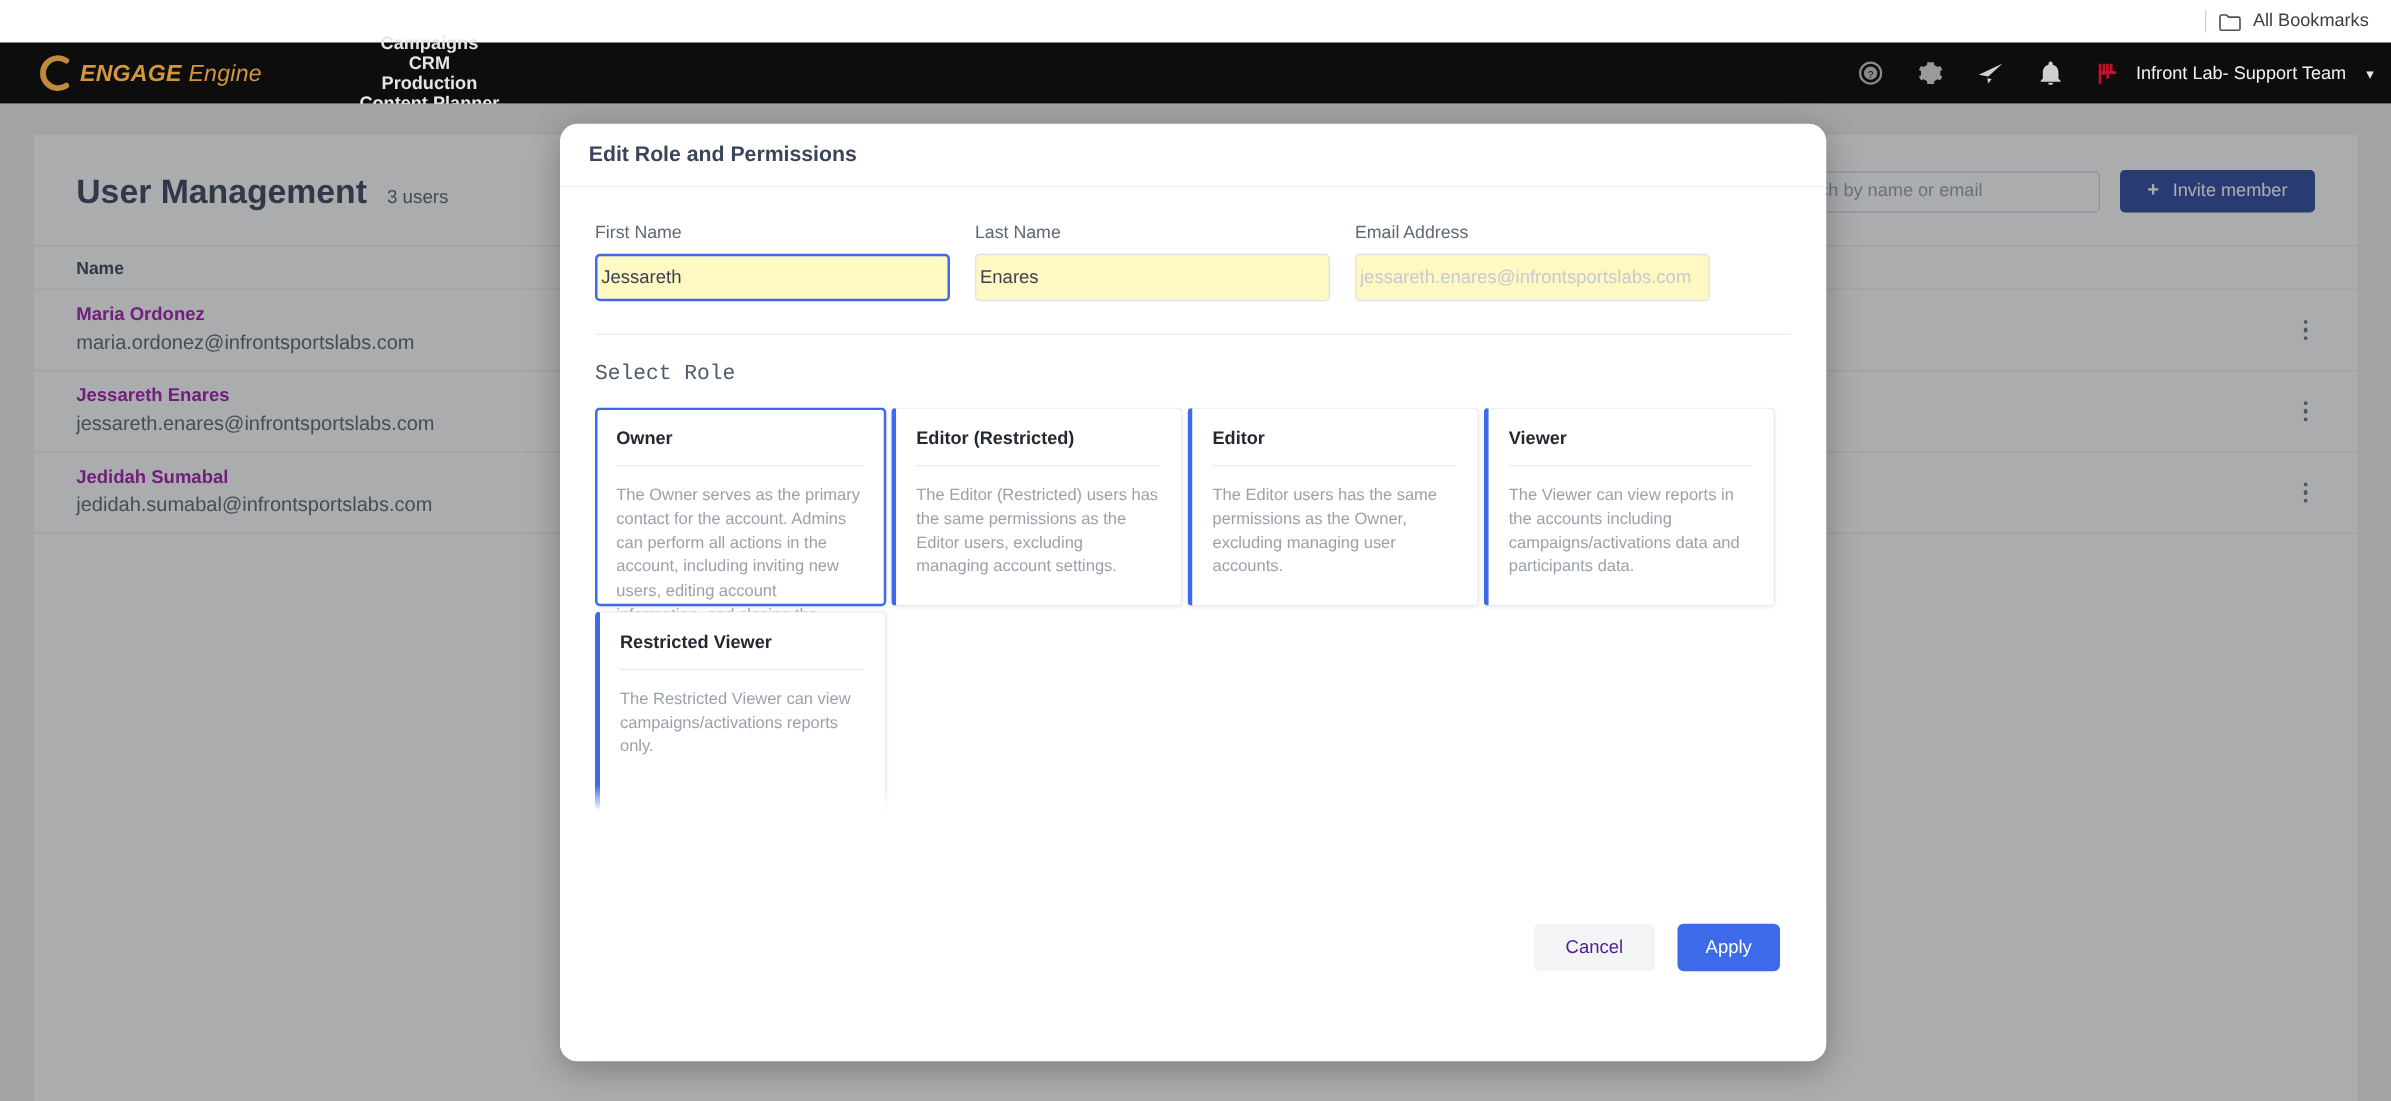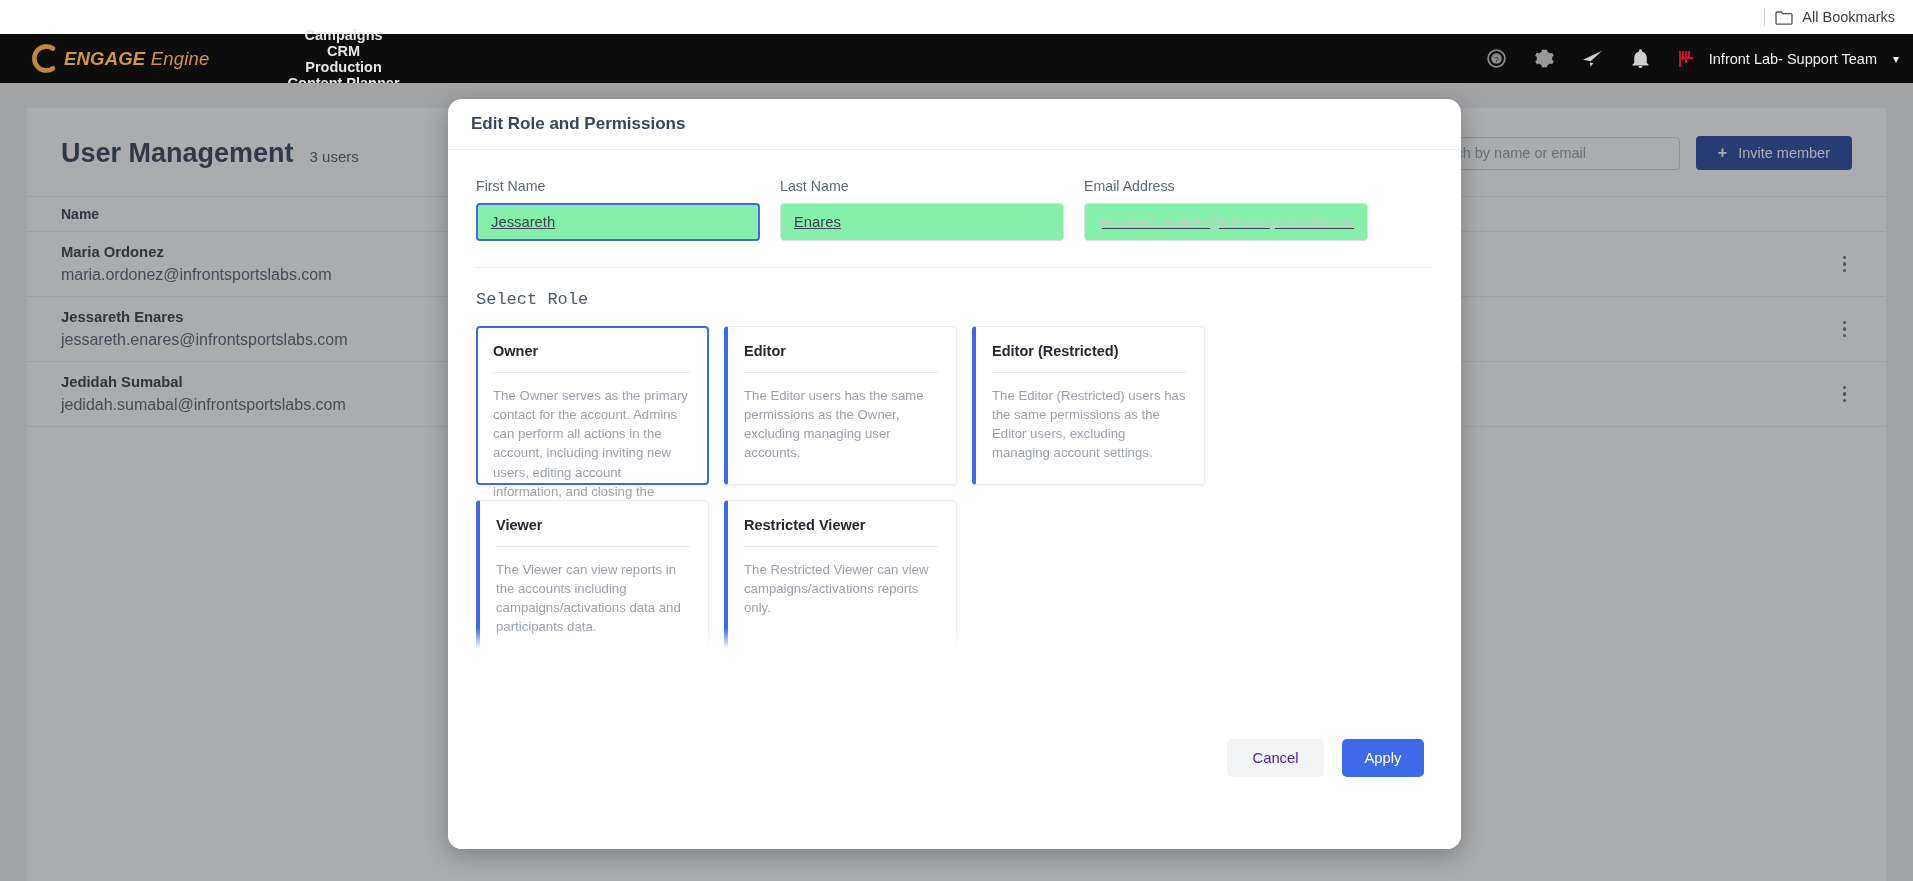--- a/index.html
+++ b/index.html
@@ -82,21 +82,21 @@
 
   .tbl-head {
     padding: 0 34px; height: 36px; display: flex; align-items: center;
     border-top: 1px solid #ececec; border-bottom: 1px solid #ececec;
   }
   .tbl-head span { font-size: 14px; font-weight: bold; color: #3b4559; }
   .urow {
     padding: 0 34px; height: 65px; display: flex; align-items: center;
     justify-content: space-between; border-bottom: 1px solid #ececec;
   }
-  .uname { font-size: 14.8px; font-weight: bold; color: #404040; line-height: 1.45; }
+  .uname { font-size: 14.8px; font-weight: bold; color: #a21caf; line-height: 1.45; }
   .uemail { font-size: 16px; color: #5c6573; line-height: 1.45; }
   .kebab { display: flex; flex-direction: column; gap: 3px; cursor: pointer; padding: 6px; }
   .kebab i { width: 3.5px; height: 3.5px; border-radius: 50%; background: #6c7480; display: block; }
 
   
   .overlay {
     position: absolute; top: 83px; left: 0; right: 0; bottom: 0;
     background: rgba(33,37,41,0.38);
   }
   .modal {
@@ -111,32 +111,32 @@
     border-bottom: 1px solid #ededed;
   }
   .modal-title { font-size: 17px; font-weight: bold; color: #3b4559; }
   .modal-body { padding: 28px 28px 0 28px; }
 
   .form-row { display: flex; gap: 20px; padding-bottom: 26px; border-bottom: 1px solid #ededed; }
   .field { width: 284px; }
   .field-label { font-size: 14.2px; color: #5f6774; margin-bottom: 9px; display: block; }
   .field input {
     width: 100%; height: 38px; border: 1px solid #dcdfe4; border-radius: 4px;
-    padding: 0 13px; font-size: 14.8px; color: #3c4350;
-    font-family: "Liberation Sans", sans-serif; outline: none; background: #86efac; text-decoration: underline;
+    padding: 0 3px; font-size: 14.8px; color: #3c4350;
+    font-family: "Liberation Sans", sans-serif; outline: none; background: #fef9c3;
   }
   .field input.focused { border: 2px solid #3d6ae8; }
   .field input::placeholder { color: #c6cad1; }
 
   .select-role-label {
     font-size: 17px; color: #515a68; margin: 22px 0 17px 0; display: block; font-family: Liberation Mono, monospace;
   }
 
   .roles-clip { position: relative; height: 328px; overflow: hidden; }
-  .roles-grid { display: flex; flex-wrap: wrap; gap: 15px; }
+  .roles-grid { display: flex; flex-wrap: wrap; gap: 4px; }
   .role-card {
     width: 233px; height: 159px; background: #ffffff;
     border: 1px solid #e9eaec; border-left: 4px solid #3d6ae8;
     border-radius: 4px; padding: 16px 18px 16px 16px;
     box-shadow: 0 1px 3px rgba(16,24,40,0.07); cursor: pointer;
   }
   .role-card.selected {
     border: 2px solid #3d6ae8; padding: 15px 17px 15px 15px;
   }
   .role-name { font-size: 14.5px; font-weight: bold; color: #24282f; }
@@ -325,29 +325,29 @@
       <div class="roles-clip">
         <div class="roles-grid">
 
           <div class="role-card selected">
             <div class="role-name">Owner</div>
             <div class="role-rule"></div>
             <div class="role-desc">The Owner serves as the primary contact for the account. Admins can perform all actions in the account, including inviting new users, editing account information, and closing the account.</div>
           </div>
 
           <div class="role-card">
+            <div class="role-name">Editor (Restricted)</div>
+            <div class="role-rule"></div>
+            <div class="role-desc">The Editor (Restricted) users has the same permissions as the Editor users, excluding managing account settings.</div>
+          </div>
+
+          <div class="role-card">
             <div class="role-name">Editor</div>
             <div class="role-rule"></div>
             <div class="role-desc">The Editor users has the same permissions as the Owner, excluding managing user accounts.</div>
-          </div>
-
-          <div class="role-card">
-            <div class="role-name">Editor (Restricted)</div>
-            <div class="role-rule"></div>
-            <div class="role-desc">The Editor (Restricted) users has the same permissions as the Editor users, excluding managing account settings.</div>
           </div>
 
           <div class="role-card">
             <div class="role-name">Viewer</div>
             <div class="role-rule"></div>
             <div class="role-desc">The Viewer can view reports in the accounts including campaigns/activations data and participants data.</div>
           </div>
 
           <div class="role-card">
             <div class="role-name">Restricted Viewer</div>

